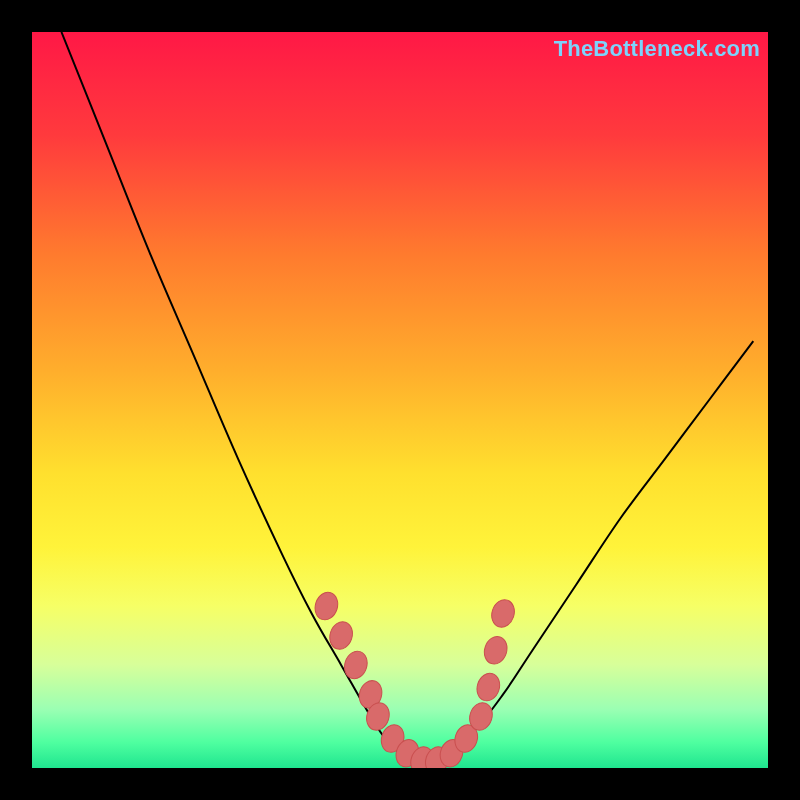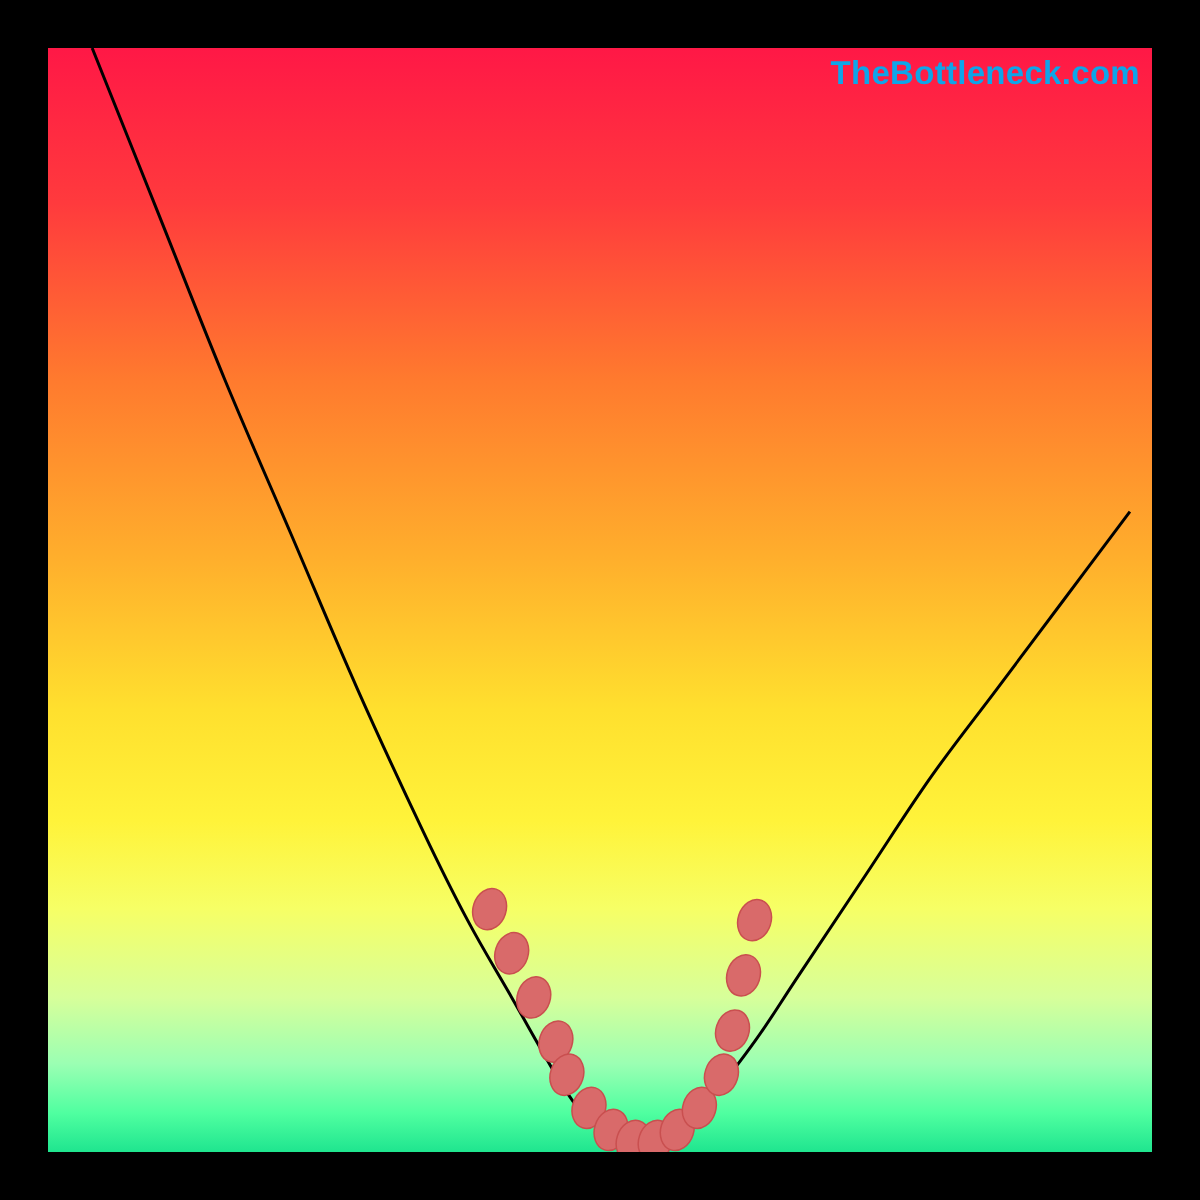--- a/index.html
+++ b/index.html
@@ -27,21 +27,21 @@
 .gradient-bg {
   position: absolute;
   left: 0; top: 0; right: 0; bottom: 0;
 }
 .watermark {
   position: absolute;
   top: 4px;
   right: 8px;
   font-size: 22px;
   font-weight: 600;
-  color: #0ea5e9;
+  color: #7dd3fc;
   letter-spacing: 0.2px;
 }
 svg.curve {
   position: absolute;
   left: 0; top: 0;
   width: 100%; height: 100%;
 }
 </style>
 </head>
 <body>

